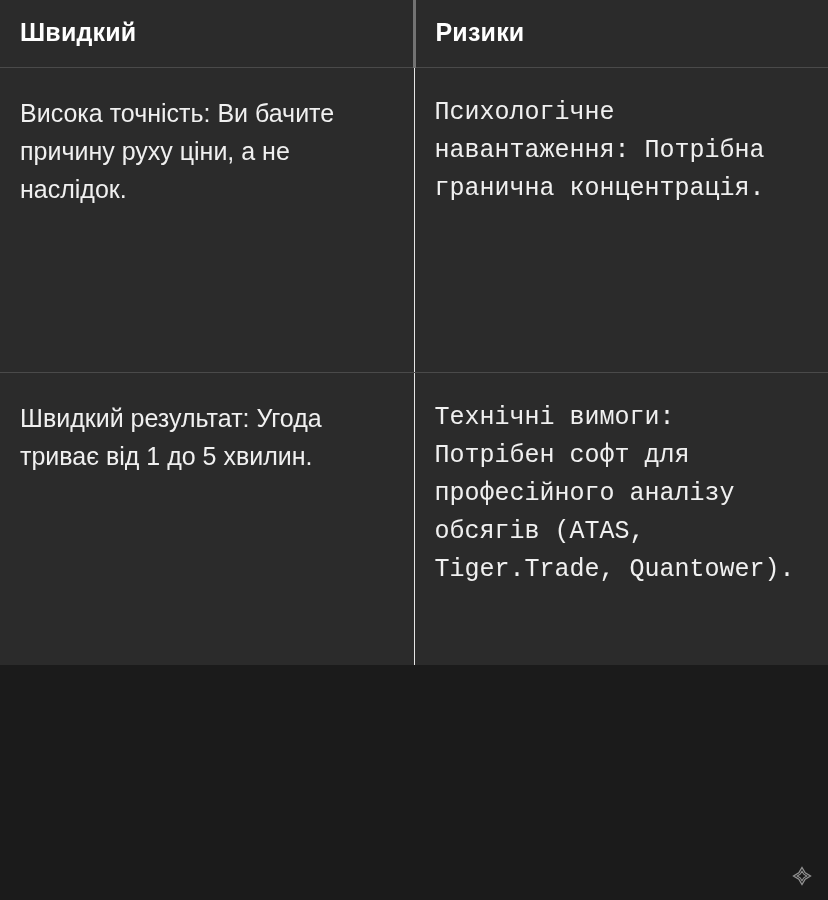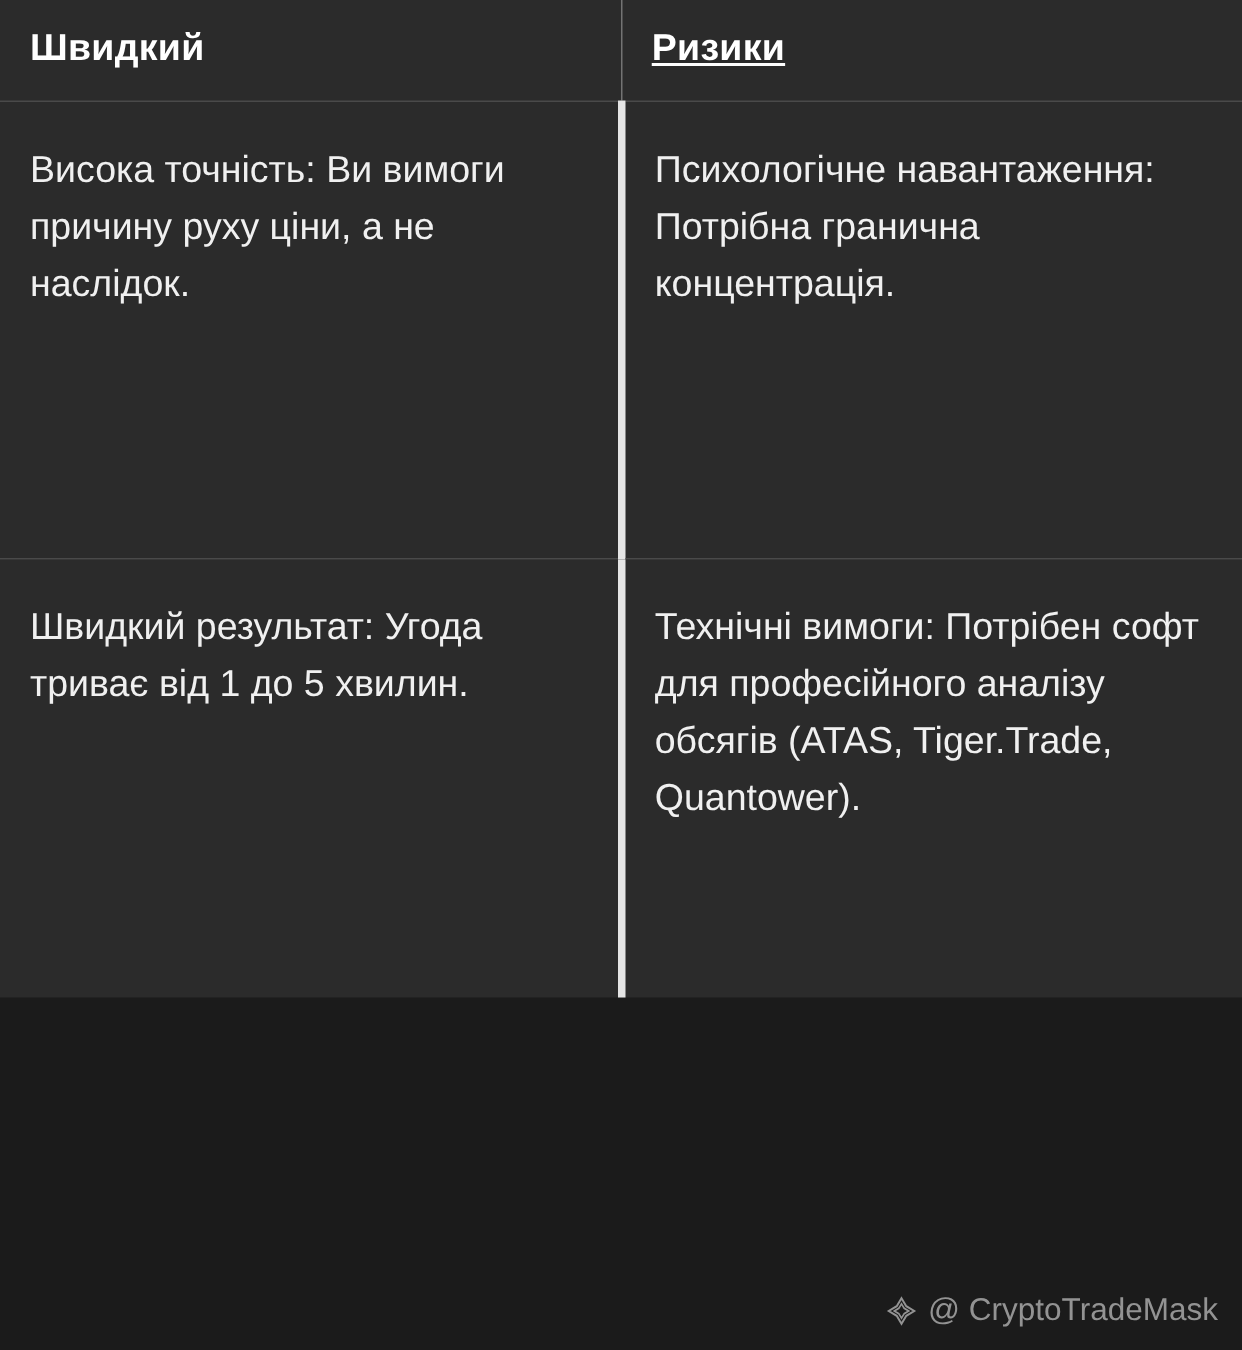--- a/index.html
+++ b/index.html
@@ -34,34 +34,34 @@
     text-align: left;
     font-size: 25px;
     font-weight: bold;
     color: #ffffff;
     padding: 18px 20px 20px 20px;
     border-bottom: 1px solid #4a4a4a;
     vertical-align: top;
     letter-spacing: 0.2px;
   }
   thead th.col-2 {
-    border-left: 1px solid #737373;
-    text-decoration: underline;
+    border-left: 3px solid #737373;
   }
   tbody td {
     background: #2b2b2b;
     vertical-align: top;
     font-size: 25px;
     line-height: 1.52;
     color: #f0f0f0;
     padding: 26px 22px 26px 20px;
     border-bottom: 1px solid #4a4a4a;
   }
   tbody td.col-2 {
-    border-left: 5px solid #e5e5e5;
+    border-left: 1px solid #e5e5e5;
+    font-family: Liberation Mono, monospace;
   }
   tbody tr.row-1 td { height: 252px; }
   tbody tr.row-2 td { height: 300px; }
   tbody tr.row-3 td { height: 240px; border-bottom: none; }
 
   .watermark {
     position: absolute;
     right: 16px;
     bottom: 14px;
     display: flex;
@@ -91,33 +91,32 @@
       <col class="c2">
     </colgroup>
     <thead>
       <tr>
         <th class="col-1">Швидкий</th>
         <th class="col-2">Ризики</th>
       </tr>
     </thead>
     <tbody>
       <tr class="row-1">
-        <td class="col-1">Висока точність: Ви вимоги причину руху ціни, а не наслідок.</td>
+        <td class="col-1">Висока точність: Ви бачите причину руху ціни, а не наслідок.</td>
         <td class="col-2">Психологічне навантаження: Потрібна гранична концентрація.</td>
       </tr>
       <tr class="row-3">
         <td class="col-1">Швидкий результат: Угода триває від 1 до 5 хвилин.</td>
         <td class="col-2">Технічні вимоги: Потрібен софт для професійного аналізу обсягів (ATAS, Tiger.Trade, Quantower).</td>
       </tr>
     </tbody>
   </table>
 
   <div class="watermark">
     <span class="wm-icon">
       <svg width="20" height="20" viewBox="0 0 20 20" xmlns="http://www.w3.org/2000/svg">
         <path d="M10 1.5 L13.2 6.8 L18.5 10 L13.2 13.2 L10 18.5 L6.8 13.2 L1.5 10 L6.8 6.8 Z" fill="none" stroke="#9a9a9a" stroke-width="1.3"></path>
         <path d="M10 5.2 L11.8 8.2 L14.8 10 L11.8 11.8 L10 14.8 L8.2 11.8 L5.2 10 L8.2 8.2 Z" fill="none" stroke="#9a9a9a" stroke-width="1.1"></path>
       </svg>
     </span>
-    <span>@ CryptoTradeMask</span>
   </div>
 
 </div>
 
 </body></html>

